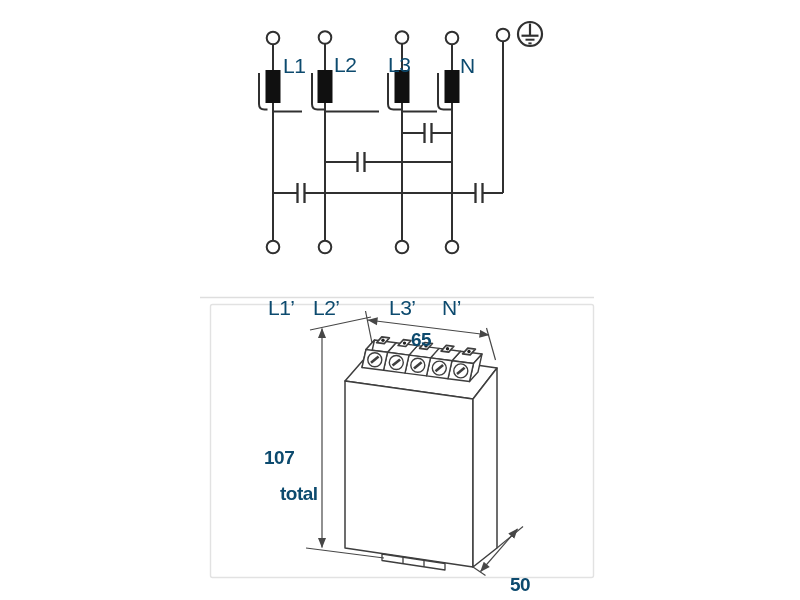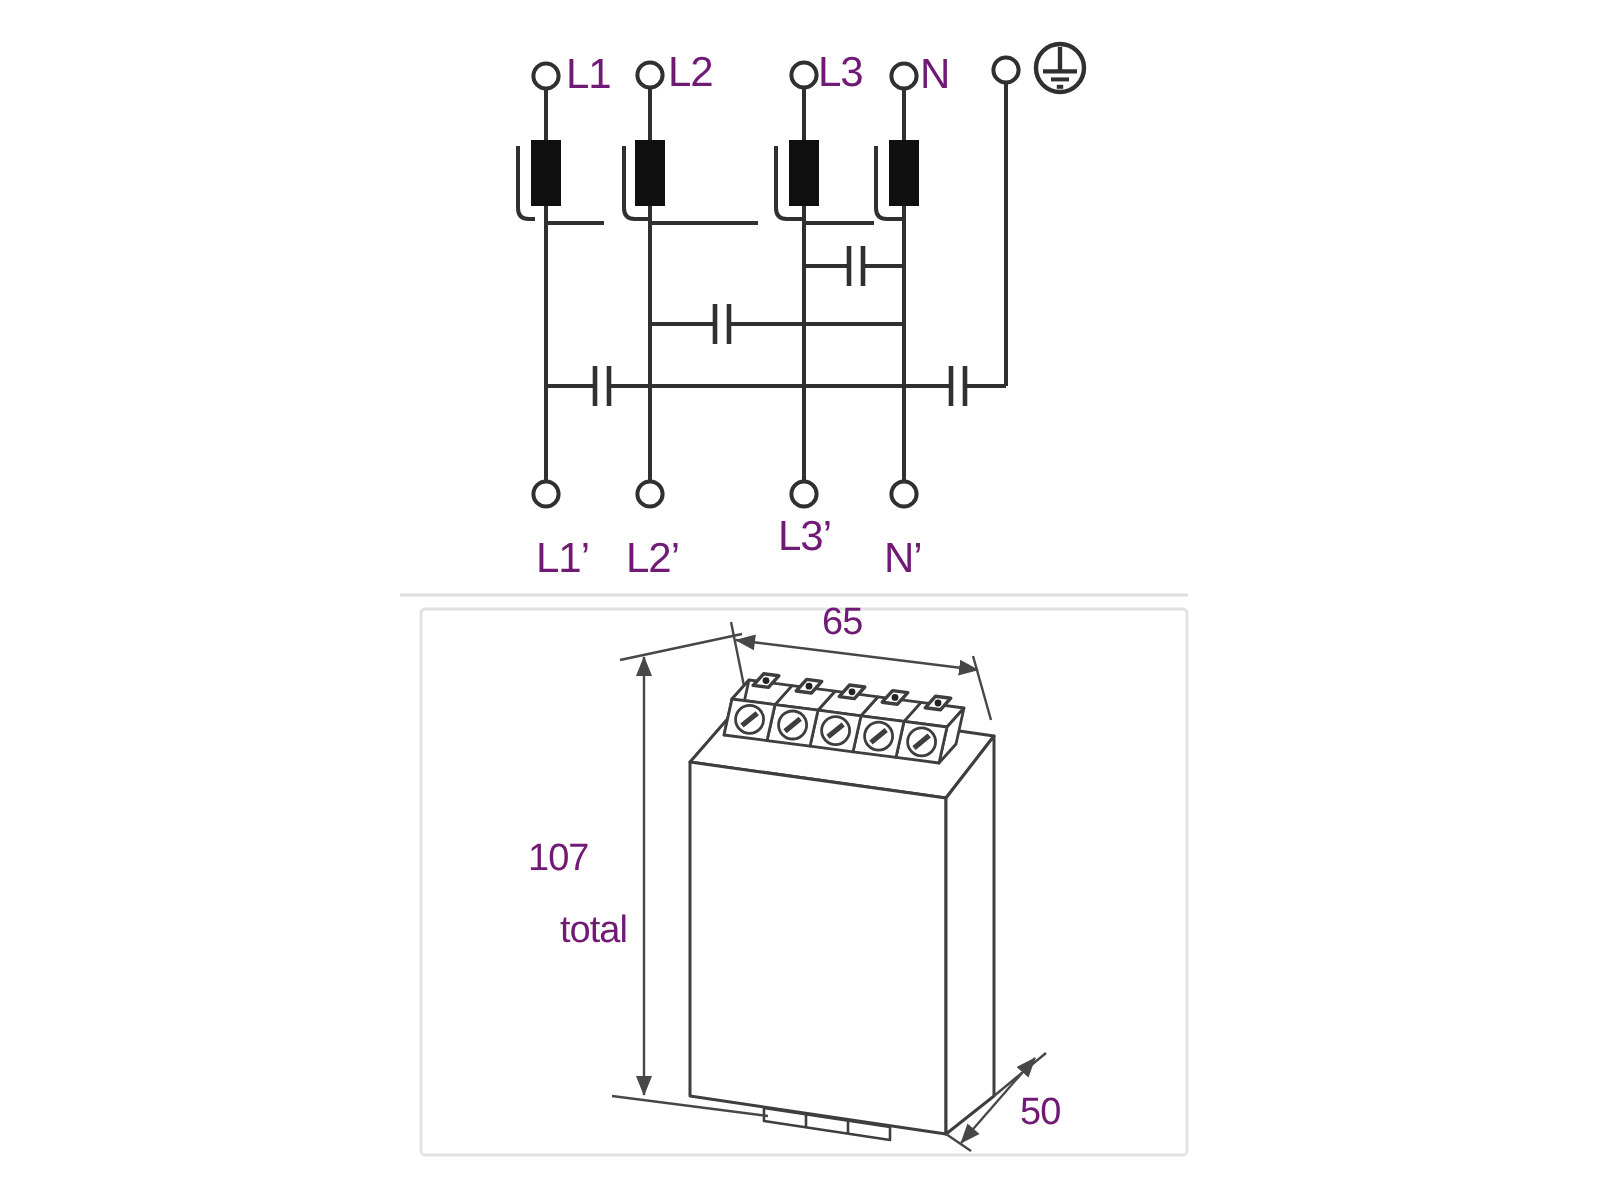--- a/index.html
+++ b/index.html
@@ -1,21 +1,21 @@
 <!DOCTYPE html>
 <html><head>
 <meta charset="utf-8">
 <style>
   html,body{margin:0;padding:0;background:#ffffff;}
   #screen{position:relative;width:800px;height:600px;background:#ffffff;overflow:hidden;
           font-family:"Liberation Sans",sans-serif;color:#1f1f1f;}
   svg{position:absolute;left:0;top:0;}
-  .lbl{position:absolute;white-space:nowrap;color:#701a75;letter-spacing:-0.5px;line-height:1;}
+  .lbl{position:absolute;white-space:nowrap;color:#0c4a6e;letter-spacing:-0.5px;line-height:1;margin-top:28px;}
   .term{font-size:21px;}
-  .dim{font-size:19px;}
+  .dim{font-size:19px;font-weight:bold;}
 </style>
 </head>
 <body>
 <div id="screen">
 
 <svg width="800" height="600" viewBox="0 0 800 600">
   <defs>
     <marker id="arrE" orient="auto" markerWidth="11" markerHeight="9" refX="9.5" refY="4" markerUnits="userSpaceOnUse">
       <path d="M0,0 L10,4 L0,8 Z" fill="#474747"></path>
     </marker>
@@ -176,26 +176,26 @@
     <g>
       <path d="M473,567 L485.5,575.5"></path>
       <path d="M497,548 L523,526.5"></path>
       <path d="M480.5,571.5 L517.5,529" marker-start="url(#arrS)" marker-end="url(#arrE)"></path>
     </g>
   </g>
 </svg>
 
 <span class="lbl term" style="left:283px;top:27px">L1</span>
 <span class="lbl term" style="left:334px;top:26px">L2</span>
-<span class="lbl term" style="left:409px;top:26px">L3</span>
+<span class="lbl term" style="left:388px;top:26px">L3</span>
 <span class="lbl term" style="left:460px;top:27px">N</span>
 
 <span class="lbl term" style="left:268px;top:269px">L1’</span>
 <span class="lbl term" style="left:313px;top:269px">L2’</span>
-<span class="lbl term" style="left:389px;top:258px">L3’</span>
+<span class="lbl term" style="left:389px;top:269px">L3’</span>
 <span class="lbl term" style="left:442px;top:269px">N’</span>
 
 <span class="lbl dim" style="left:411px;top:302px">65</span>
 <span class="lbl dim" style="left:264px;top:420px">107</span>
 <span class="lbl dim" style="left:280px;top:456px">total</span>
 <span class="lbl dim" style="left:510px;top:547px">50</span>
 
 </div>
 
 </body></html>

